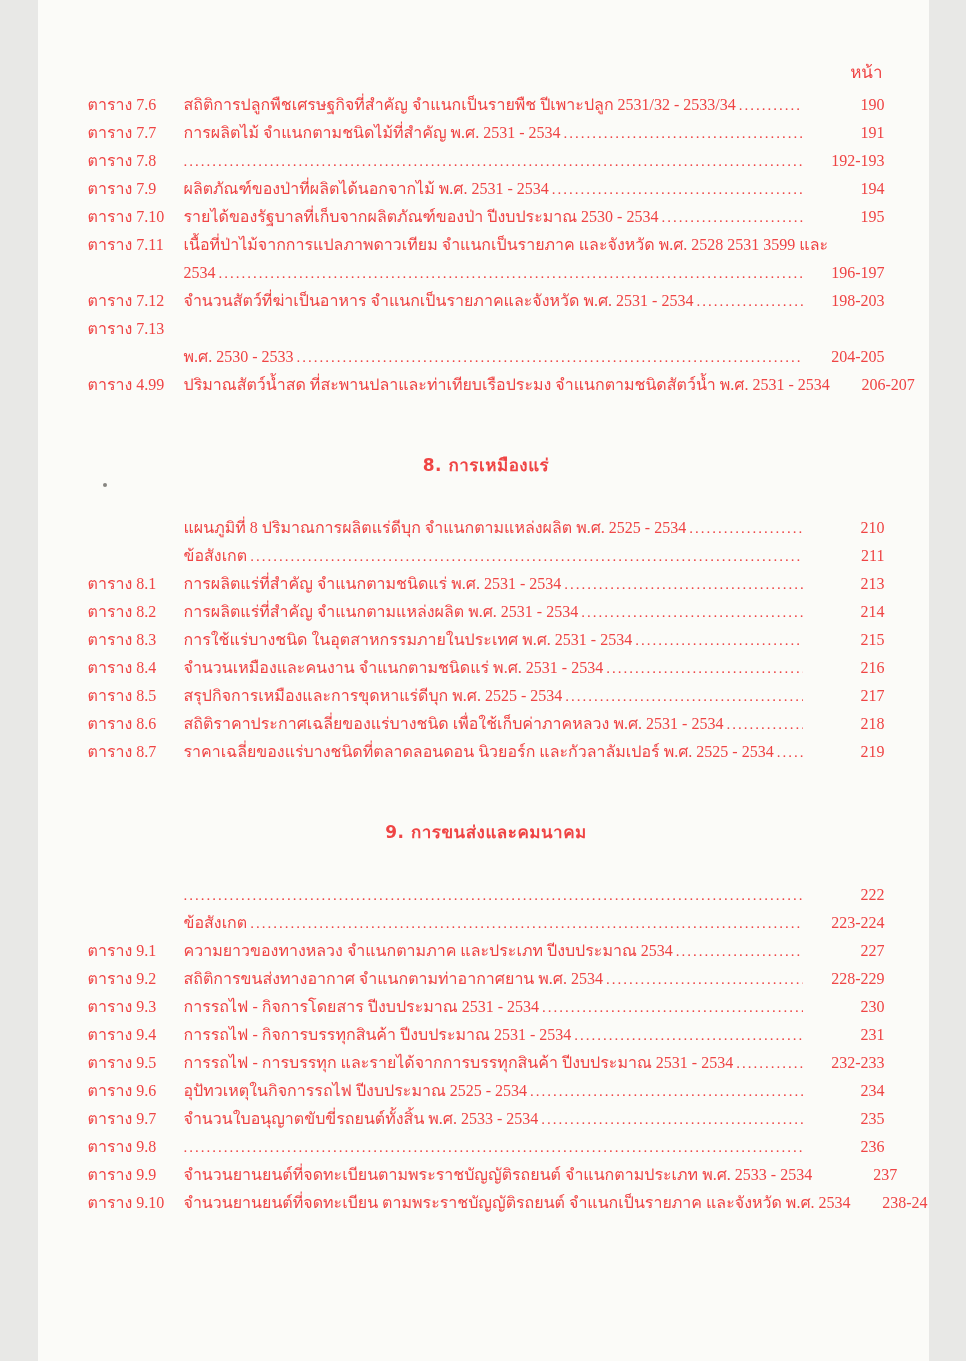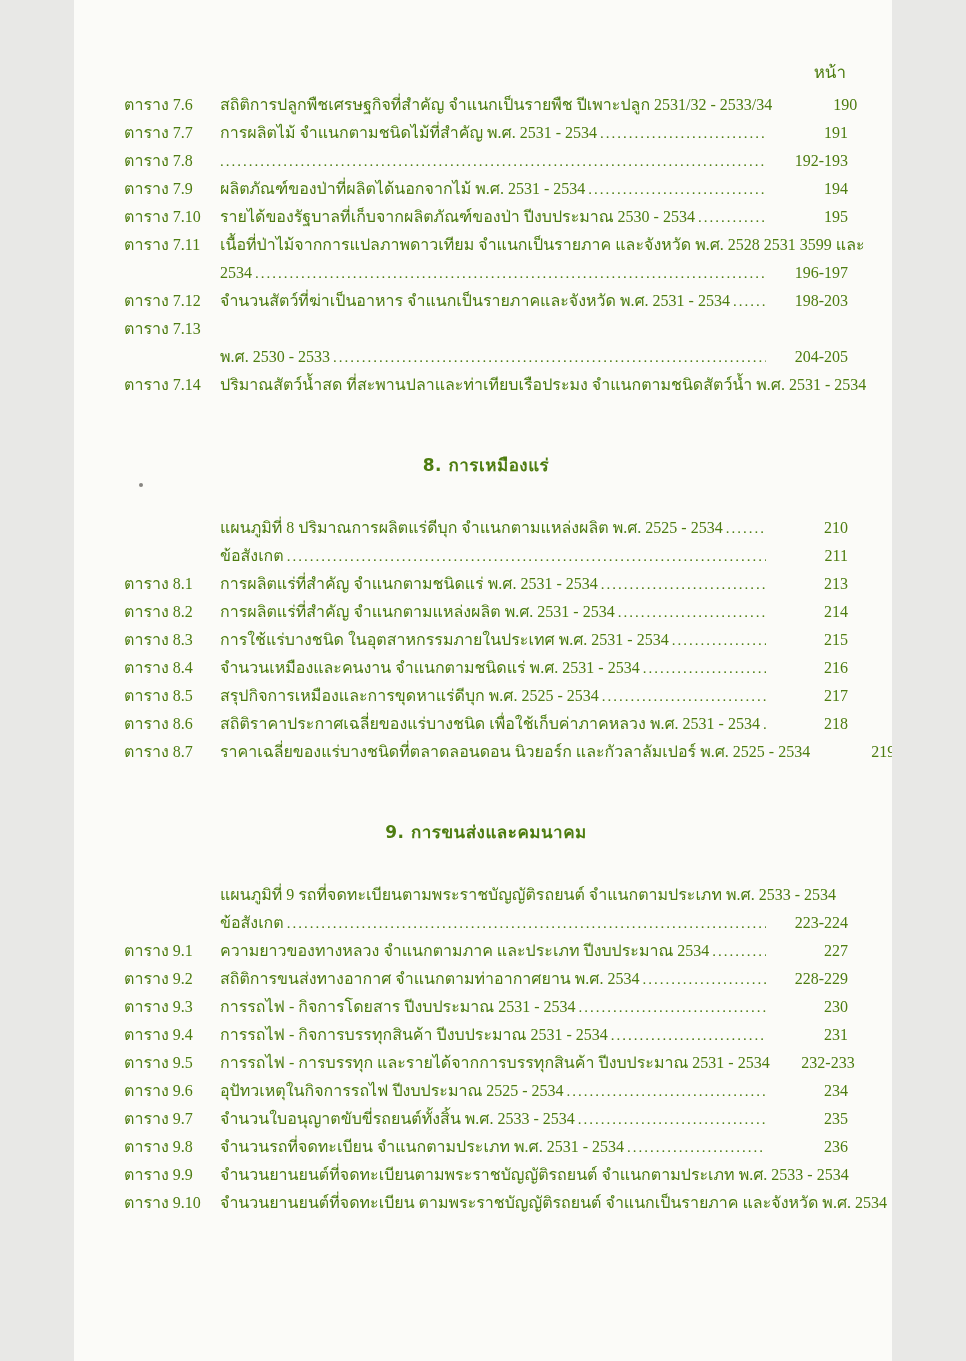--- a/index.html
+++ b/index.html
@@ -2,25 +2,25 @@
 <html><head>
 <meta charset="utf-8">
 <style>
   html, body {
     margin: 0;
     padding: 0;
     background: #e8e8e6;
   }
   .page {
     position: relative;
-    width: 818px;
+    width: 891px;
     height: 1361px;
     margin: 0 auto;
     background: #fbfbf8;
-    color: #4d7c0f;
+    color: #ef4444;
     font-family: "DejaVu Sans", sans-serif;
     overflow: hidden;
   }
   .content {
     position: absolute;
     left: 50px;
     right: 44px;
     top: 58px;
   }
   .page-col-header {
@@ -136,21 +136,21 @@
           <span class="dot-leader"></span>
           <span class="page-number"></span>
         </div>
         <div class="toc-row">
           <span class="entry-label"></span>
           <span class="entry-title">พ.ศ. 2530 - 2533</span>
           <span class="dot-leader">............................................................................................................................................................................................................................</span>
           <span class="page-number">204-205</span>
         </div>
         <div class="toc-row">
-          <span class="entry-label">ตาราง 7.14</span>
+          <span class="entry-label">ตาราง 4.99</span>
           <span class="entry-title">ปริมาณสัตว์น้ำสด ที่สะพานปลาและท่าเทียบเรือประมง จำแนกตามชนิดสัตว์น้ำ พ.ศ. 2531 - 2534</span>
           <span class="dot-leader">............................................................................................................................................................................................................................</span>
           <span class="page-number">206-207</span>
         </div>
         <div class="section-heading">8. การเหมืองแร่</div>
         <div class="toc-row">
           <span class="entry-label"></span>
           <span class="entry-title">แผนภูมิที่ 8 ปริมาณการผลิตแร่ดีบุก จำแนกตามแหล่งผลิต พ.ศ. 2525 - 2534</span>
           <span class="dot-leader">............................................................................................................................................................................................................................</span>
           <span class="page-number">210</span>
@@ -199,21 +199,20 @@
         </div>
         <div class="toc-row">
           <span class="entry-label">ตาราง 8.7</span>
           <span class="entry-title">ราคาเฉลี่ยของแร่บางชนิดที่ตลาดลอนดอน นิวยอร์ก และกัวลาลัมเปอร์ พ.ศ. 2525 - 2534</span>
           <span class="dot-leader">............................................................................................................................................................................................................................</span>
           <span class="page-number">219</span>
         </div>
         <div class="section-heading">9. การขนส่งและคมนาคม</div>
         <div class="toc-row">
           <span class="entry-label"></span>
-          <span class="entry-title">แผนภูมิที่ 9 รถที่จดทะเบียนตามพระราชบัญญัติรถยนต์ จำแนกตามประเภท พ.ศ. 2533 - 2534</span>
           <span class="dot-leader">............................................................................................................................................................................................................................</span>
           <span class="page-number">222</span>
         </div>
         <div class="toc-row">
           <span class="entry-label"></span>
           <span class="entry-title">ข้อสังเกต</span>
           <span class="dot-leader">............................................................................................................................................................................................................................</span>
           <span class="page-number">223-224</span>
         </div>
         <div class="toc-row">
@@ -253,21 +252,20 @@
           <span class="page-number">234</span>
         </div>
         <div class="toc-row">
           <span class="entry-label">ตาราง 9.7</span>
           <span class="entry-title">จำนวนใบอนุญาตขับขี่รถยนต์ทั้งสิ้น พ.ศ. 2533 - 2534</span>
           <span class="dot-leader">............................................................................................................................................................................................................................</span>
           <span class="page-number">235</span>
         </div>
         <div class="toc-row">
           <span class="entry-label">ตาราง 9.8</span>
-          <span class="entry-title">จำนวนรถที่จดทะเบียน จำแนกตามประเภท พ.ศ. 2531 - 2534</span>
           <span class="dot-leader">............................................................................................................................................................................................................................</span>
           <span class="page-number">236</span>
         </div>
         <div class="toc-row">
           <span class="entry-label">ตาราง 9.9</span>
           <span class="entry-title">จำนวนยานยนต์ที่จดทะเบียนตามพระราชบัญญัติรถยนต์ จำแนกตามประเภท พ.ศ. 2533 - 2534</span>
           <span class="dot-leader">............................................................................................................................................................................................................................</span>
           <span class="page-number">237</span>
         </div>
         <div class="toc-row">

